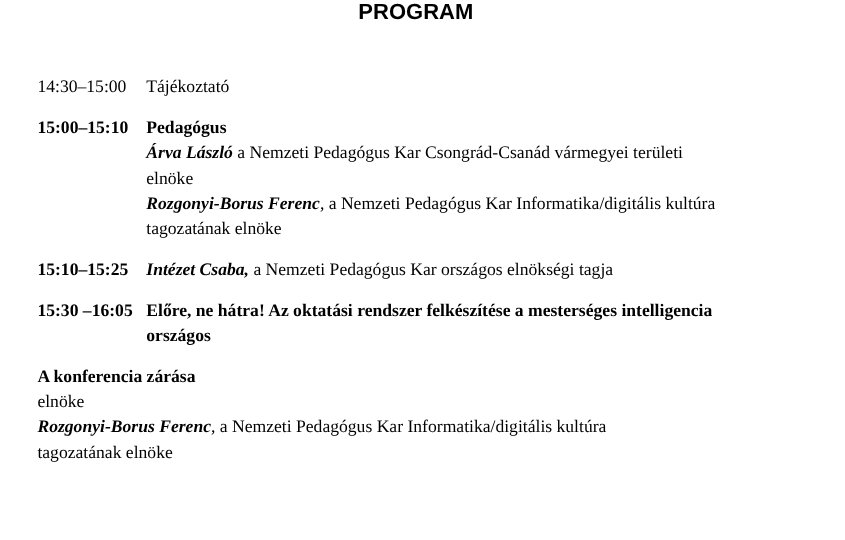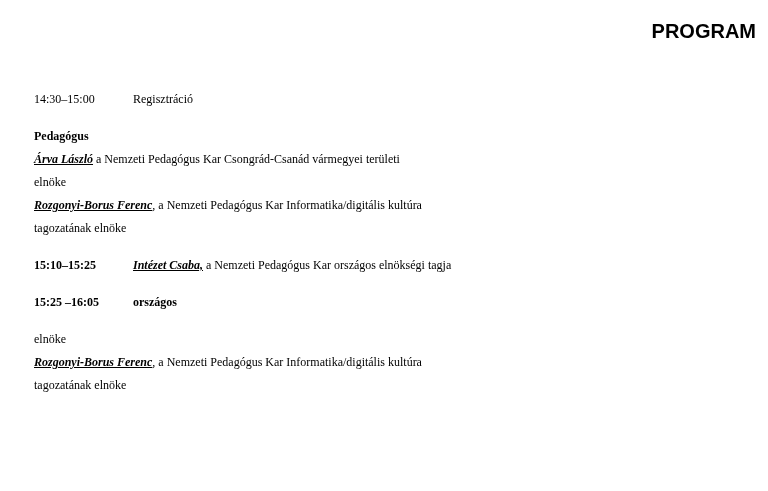--- a/index.html
+++ b/index.html
@@ -6,96 +6,98 @@
   body {
     width: 768px;
     height: 491px;
     background: #ffffff;
     color: #000000;
     font-family: "Liberation Serif", serif;
     overflow: hidden;
   }
   .doc { width: 768px; height: 491px; }
   .page-title {
-    text-align: right;
+    text-align: center;
     font-family: "Liberation Sans", sans-serif;
     font-weight: bold;
     font-size: 20px;
     line-height: 23px;
-    padding-top: 20px;
+    padding-top: 0;
     
     margin-right: 12px;
   }
   .schedule {
     margin-top: 45px;
     padding-left: 34px;
   }
   .entry {
     display: flex;
     align-items: flex-start;
-    font-size: 12px;
+    font-size: 16px;
     line-height: 23px;
     margin-bottom: 14px;
   }
   .time {
     flex: 0 0 99px;
     white-space: nowrap;
   }
   .entry.bold .time,
   .entry.bold .etitle { font-weight: bold; }
   .content { flex: 1 1 auto; min-width: 0; }
   .line { white-space: nowrap; }
   .name {
     font-weight: bold;
     font-style: italic;
-    text-decoration: underline;
   }
 </style>
 </head>
 <body>
 
 <div class="doc">
 
   <div class="page-title">PROGRAM</div>
 
   <div class="schedule">
 
     <div class="entry">
       <div class="time">14:30–15:00</div>
       <div class="content">
-        <div class="line etitle">Regisztráció</div>
+        <div class="line etitle">Tájékoztató</div>
       </div>
     </div>
 
     <div class="entry bold">
+      <div class="time">15:00–15:10</div>
       <div class="content">
         <div class="line etitle">Pedagógus</div>
         <div class="line"><span class="name">Árva László</span><span class="role"> a Nemzeti Pedagógus Kar Csongrád-Csanád vármegyei területi</span></div>
         <div class="line">elnöke</div>
         <div class="line"><span class="name">Rozgonyi-Borus Ferenc</span><span class="role">, a Nemzeti Pedagógus Kar Informatika/digitális kultúra</span></div>
         <div class="line">tagozatának elnöke</div>
       </div>
     </div>
 
     <div class="entry bold">
       <div class="time">15:10–15:25</div>
       <div class="content">
         <div class="line"><span class="name">Intézet Csaba,</span><span class="role"> a Nemzeti Pedagógus Kar országos elnökségi tagja</span></div>
       </div>
     </div>
 
     <div class="entry bold">
-      <div class="time">15:25 –16:05</div>
+      <div class="time">15:30 –16:05</div>
       <div class="content">
+        <div class="line etitle">Előre, ne hátra! Az oktatási rendszer felkészítése a mesterséges intelligencia</div>
         <div class="line etitle">országos</div>
       </div>
     </div>
 
     <div class="entry bold">
       <div class="content">
+        <div class="line etitle">A konferencia zárása</div>
         <div class="line">elnöke</div>
         <div class="line"><span class="name">Rozgonyi-Borus Ferenc</span><span class="role">, a Nemzeti Pedagógus Kar Informatika/digitális kultúra</span></div>
         <div class="line">tagozatának elnöke</div>
       </div>
     </div>
 
   </div>
 </div>
 
 </body></html>

